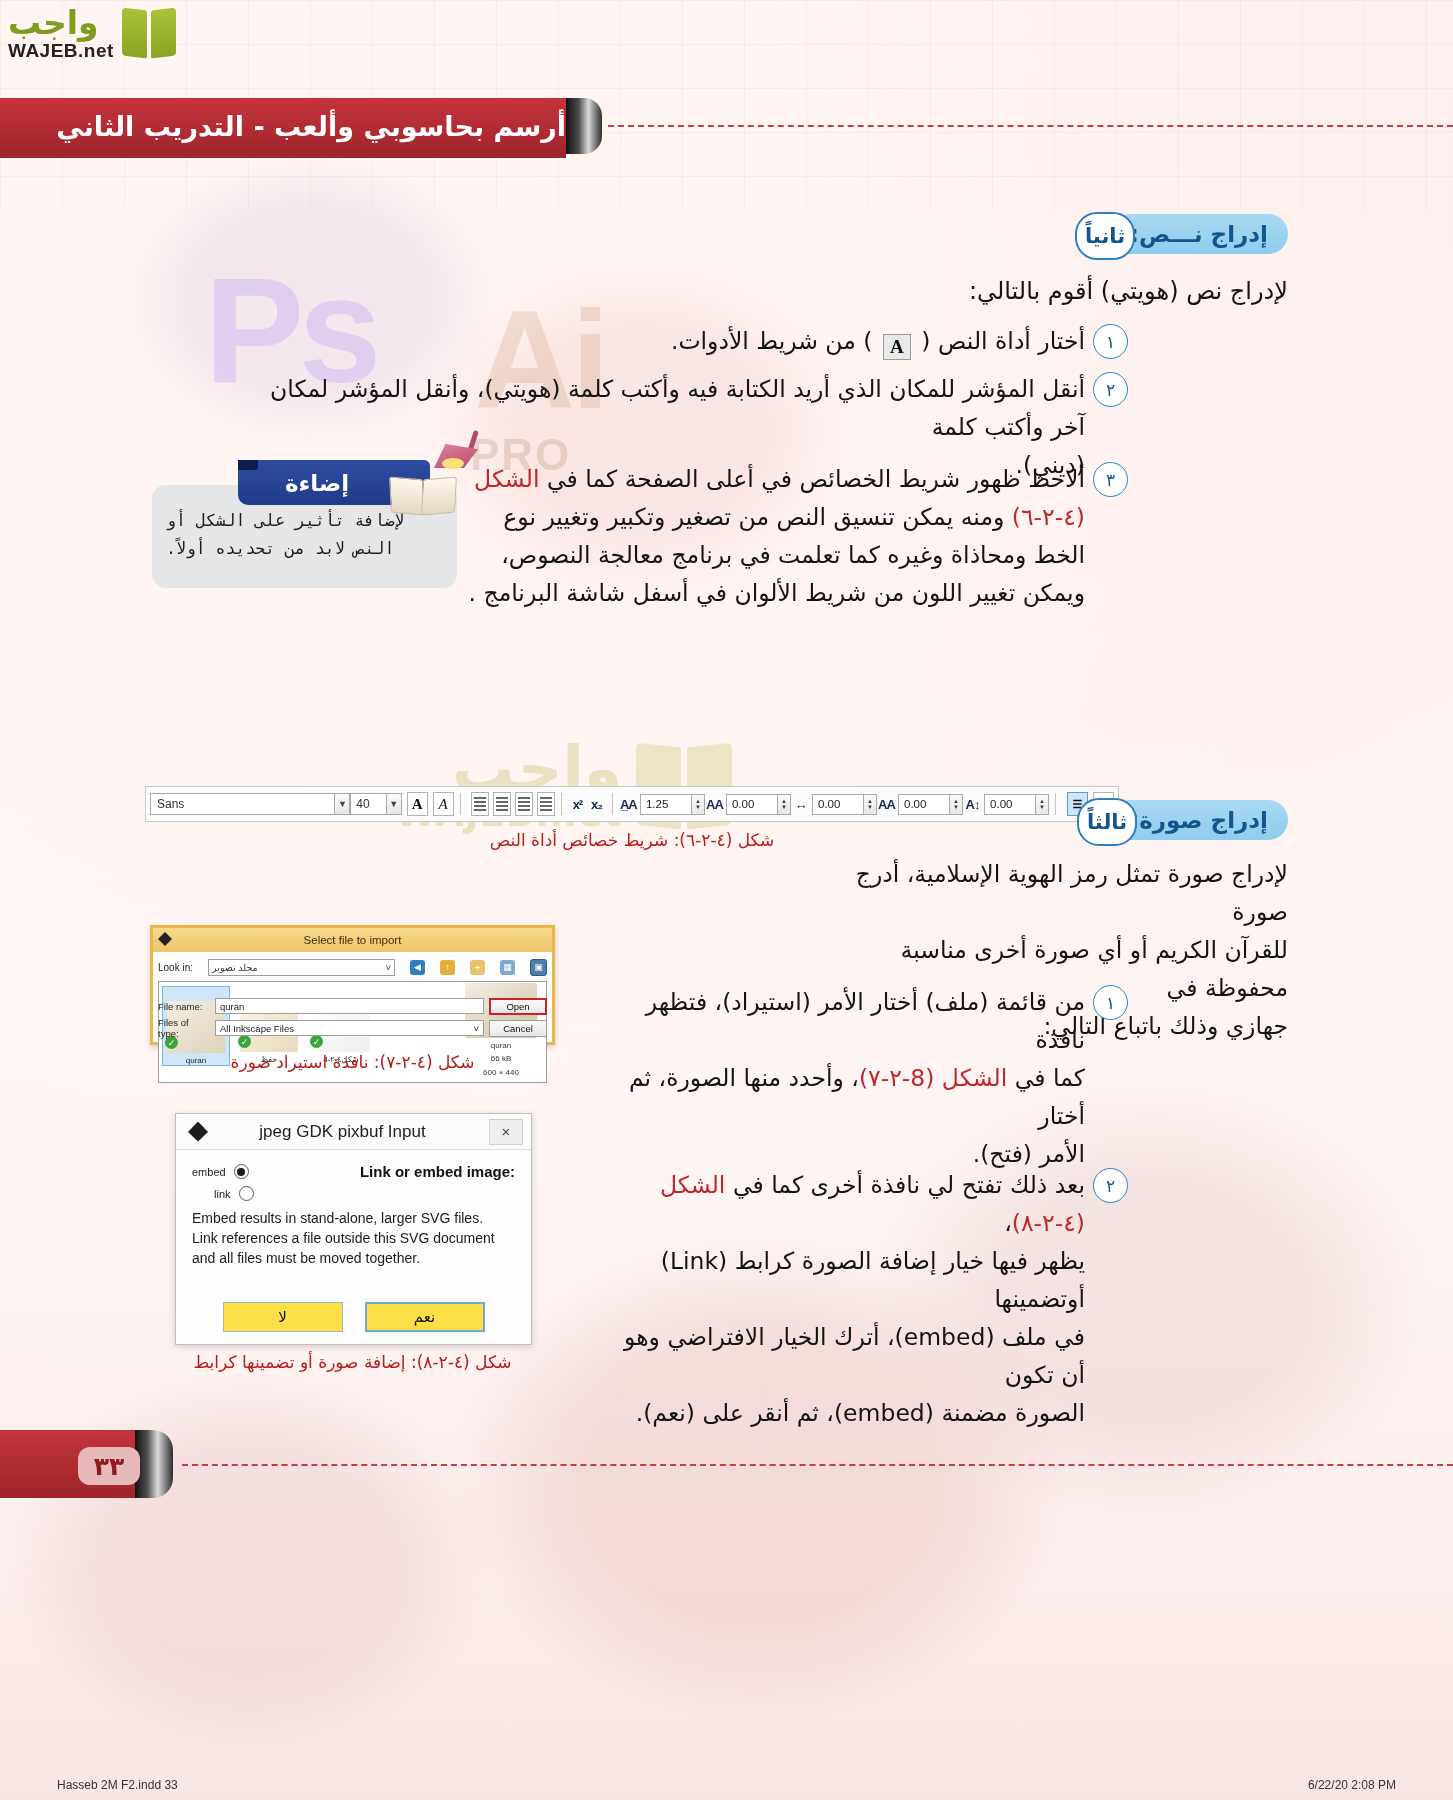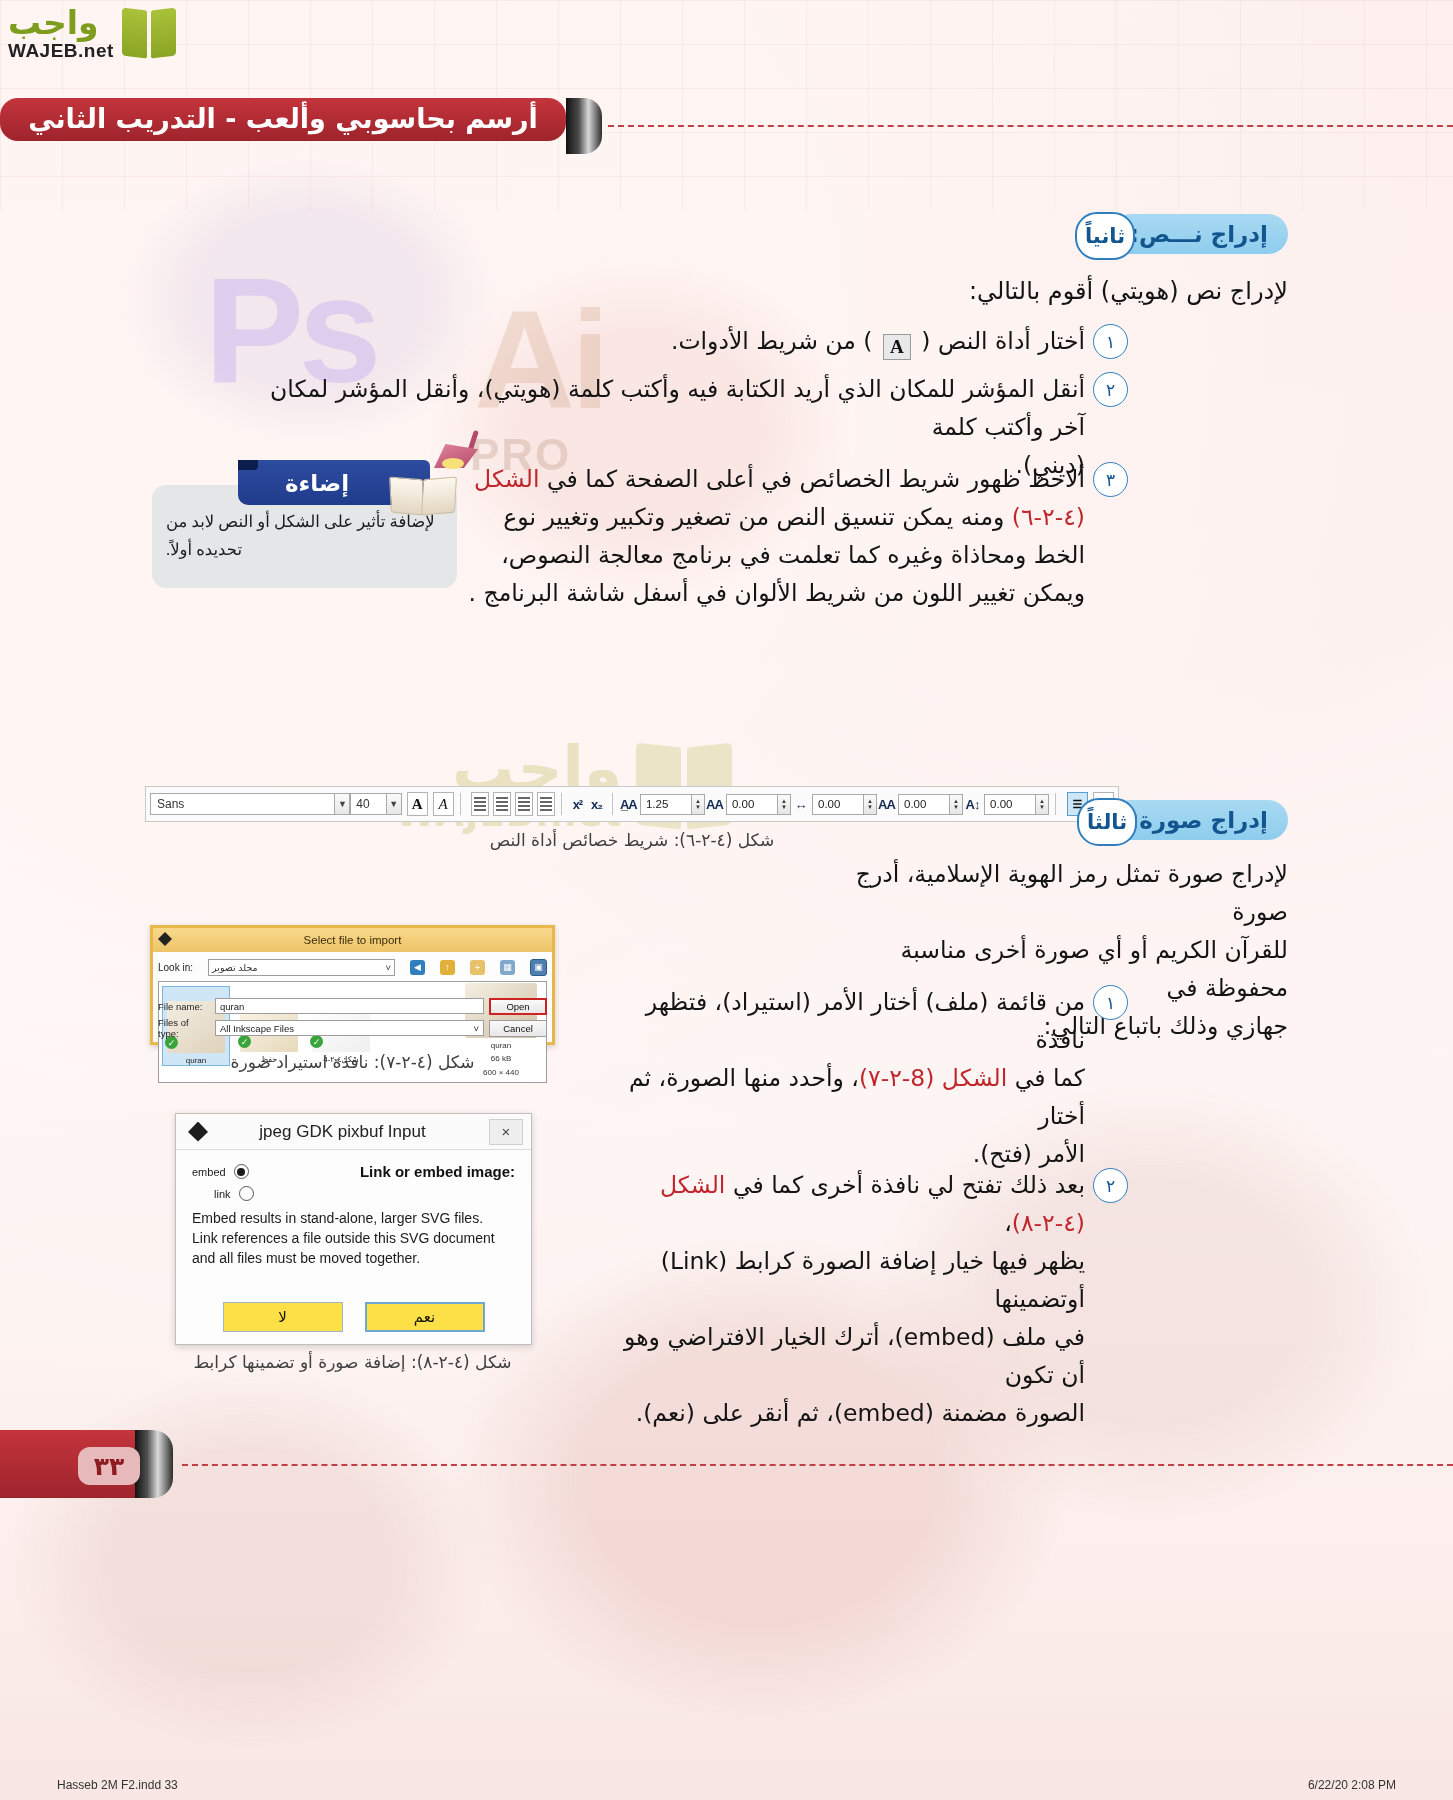--- a/index.html
+++ b/index.html
@@ -100,23 +100,23 @@
   .logo-book:before,.logo-book:after{
     content:"";position:absolute;top:0;width:25px;height:48px;
     background:linear-gradient(180deg,#a9c23a,#8aa524);border-radius:4px 2px 2px 4px;
   }
   .logo-book:before{left:0;transform:skewY(7deg);}
   .logo-book:after{right:0;transform:skewY(-7deg);border-radius:2px 4px 4px 2px;}
 
   
   .banner-wrap{position:absolute;left:0;top:98px;width:1453px;height:56px;z-index:5;}
   .banner{
-    position:absolute;left:0;top:0;height:43px;width:566px;
+    position:absolute;left:0;top:0;height:60px;width:566px;
     background:linear-gradient(180deg,#c4343c 0%,#b02b33 55%,#9e242c 100%);
-    display:flex;align-items:center;justify-content:center;border-radius:18px;
+    display:flex;align-items:center;
   }
   .banner-title{
     color:#fff;font-size:27px;font-weight:700;
     font-family:"DejaVu Sans",sans-serif;
     padding-bottom:3px;letter-spacing:0;
   }
   .banner-cap{
     position:absolute;left:566px;top:0;width:36px;height:56px;
     background:linear-gradient(90deg,#111 0%,#4b4b4b 35%,#d8d8d8 62%,#2d2d2d 100%);
     border-radius:0 18px 18px 0;
@@ -211,21 +211,21 @@
     position:absolute;left:12px;top:30px;width:22px;height:11px;
     background:#f6e07a;border-radius:50%;filter:blur(.4px);
   }
   .lamp-arm{
     position:absolute;left:40px;top:2px;width:5px;height:26px;
     background:#b44a6a;transform:rotate(18deg);border-radius:3px;
   }
   .ilm-text{
     position:absolute;left:14px;top:48px;width:278px;
     text-align:left;direction:rtl;
-    font-family:Liberation Serif, serif;font-size:16.5px;line-height:1.72;color:#1b1b1b;
+    font-family:Liberation Mono, monospace;font-size:16.5px;line-height:1.72;color:#1b1b1b;
   }
 
   
   .toolbar{
     position:absolute;left:145px;top:786px;width:974px;height:36px;z-index:4;
     background:#fbfbfb;border:1px solid #c8c8c8;
     display:flex;align-items:center;direction:ltr;
     padding:0 4px;gap:0;box-sizing:border-box;
   }
   .tb-font{
@@ -272,21 +272,21 @@
   .tb-align{
     width:20px;height:24px;border:1px solid #b3b3b3;background:#fff;margin-left:4px;
     display:flex;flex-direction:column;justify-content:center;gap:2px;padding:2px;
     box-sizing:border-box;
   }
   .tb-align i{display:block;height:2px;background:#666;}
 
   .cap{
     position:absolute;z-index:4;text-align:center;
     font-family:"DejaVu Sans",sans-serif;
-    color:#404040;font-size:17px;
+    color:#b91c1c;font-size:17px;
   }
 
   
   .dlg1{
     position:absolute;left:150px;top:925px;width:405px;height:120px;z-index:4;
   }
   .dlg1-frame{
     position:absolute;inset:0;background:#fdfdfd;border:3px solid #e8b84b;
     box-shadow:0 2px 6px rgba(0,0,0,.18);
   }

